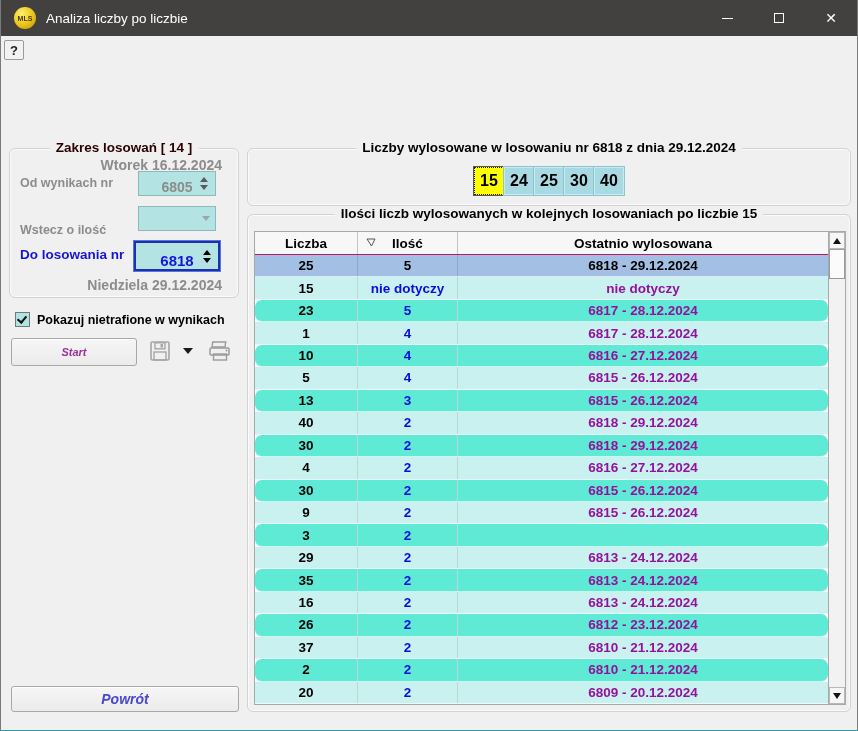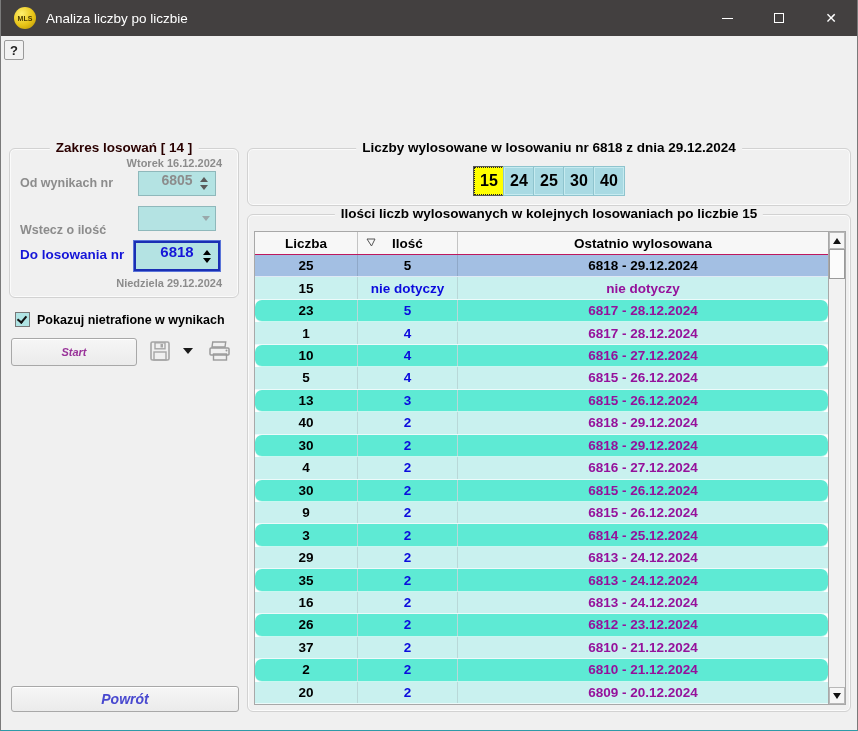--- a/index.html
+++ b/index.html
@@ -27,24 +27,24 @@
     padding:0 6px; font-size:13.5px; font-weight:bold; color:#000; white-space:nowrap; }
   
   .help-btn { position:absolute; left:3px; top:40px; width:20px; height:20px; background:#f2f2f2;
     border:1px solid #9a9a9a; border-radius:2px; font-size:13px; font-weight:bold; color:#222;
     display:flex; align-items:center; justify-content:center; }
   
   .numbers-box { position:absolute; left:6px; right:6px; top:10px; bottom:6px; background:#fcfcfc;
     border:1px solid #d8d8d8; display:flex; flex-direction:column; align-items:center; justify-content:center; }
   .numbers-line { color:#1a73cc; font-size:23px; font-weight:bold; line-height:28px; letter-spacing:-0.5px; }
   
-  .gray-date { position:absolute; right:16px; font-size:11px; font-weight:bold; color:#8c8c8c; }
+  .gray-date { position:absolute; right:16px; font-size:14px; font-weight:bold; color:#8c8c8c; }
   .field-label { position:absolute; left:10px; font-size:12.5px; font-weight:bold; color:#8c8c8c; }
   .cyan-input { position:absolute; left:128px; width:78px; height:25px; background:#b4e3e3;
-    border:1px solid #8fb8bb; display:flex; align-items:flex-start; justify-content:center; }
+    border:1px solid #8fb8bb; display:flex; align-items:flex-end; justify-content:center; }
   .cyan-input .val { font-size:14px; font-weight:bold; color:#8c8c8c; flex:1; text-align:center; }
   .spin { position:absolute; right:3px; top:0; bottom:0; width:12px; display:flex; flex-direction:column; justify-content:center; gap:3px; }
   .tri-up { width:0; height:0; border-left:4px solid transparent; border-right:4px solid transparent; border-bottom:5px solid #5a5a5a; }
   .tri-down { width:0; height:0; border-left:4px solid transparent; border-right:4px solid transparent; border-top:5px solid #5a5a5a; }
   .focused-input { left:124px !important; width:86px !important; height:30px !important;
     border:2px solid #1a2fb4 !important; outline:1px solid #5a74d8; }
   .focused-input .val { color:#1515d8; font-size:15px; }
   .focused-input .tri-up { border-bottom-color:#000; }
   .focused-input .tri-down { border-top-color:#000; }
   .blue-label { color:#1515d8 !important; font-size:13.5px !important; }
@@ -268,21 +268,20 @@
     <div class="td col-c">6815 - 26.12.2024</div>
   </div>
             <div class="trow alt-a">
     <div class="td col-a">9</div>
     <div class="td col-b">2</div>
     <div class="td col-c">6815 - 26.12.2024</div>
   </div>
             <div class="trow alt-b">
     <div class="td col-a">3</div>
     <div class="td col-b">2</div>
-    <div class="td col-c">6814 - 25.12.2024</div>
   </div>
             <div class="trow alt-a">
     <div class="td col-a">29</div>
     <div class="td col-b">2</div>
     <div class="td col-c">6813 - 24.12.2024</div>
   </div>
             <div class="trow alt-b">
     <div class="td col-a">35</div>
     <div class="td col-b">2</div>
     <div class="td col-c">6813 - 24.12.2024</div>

